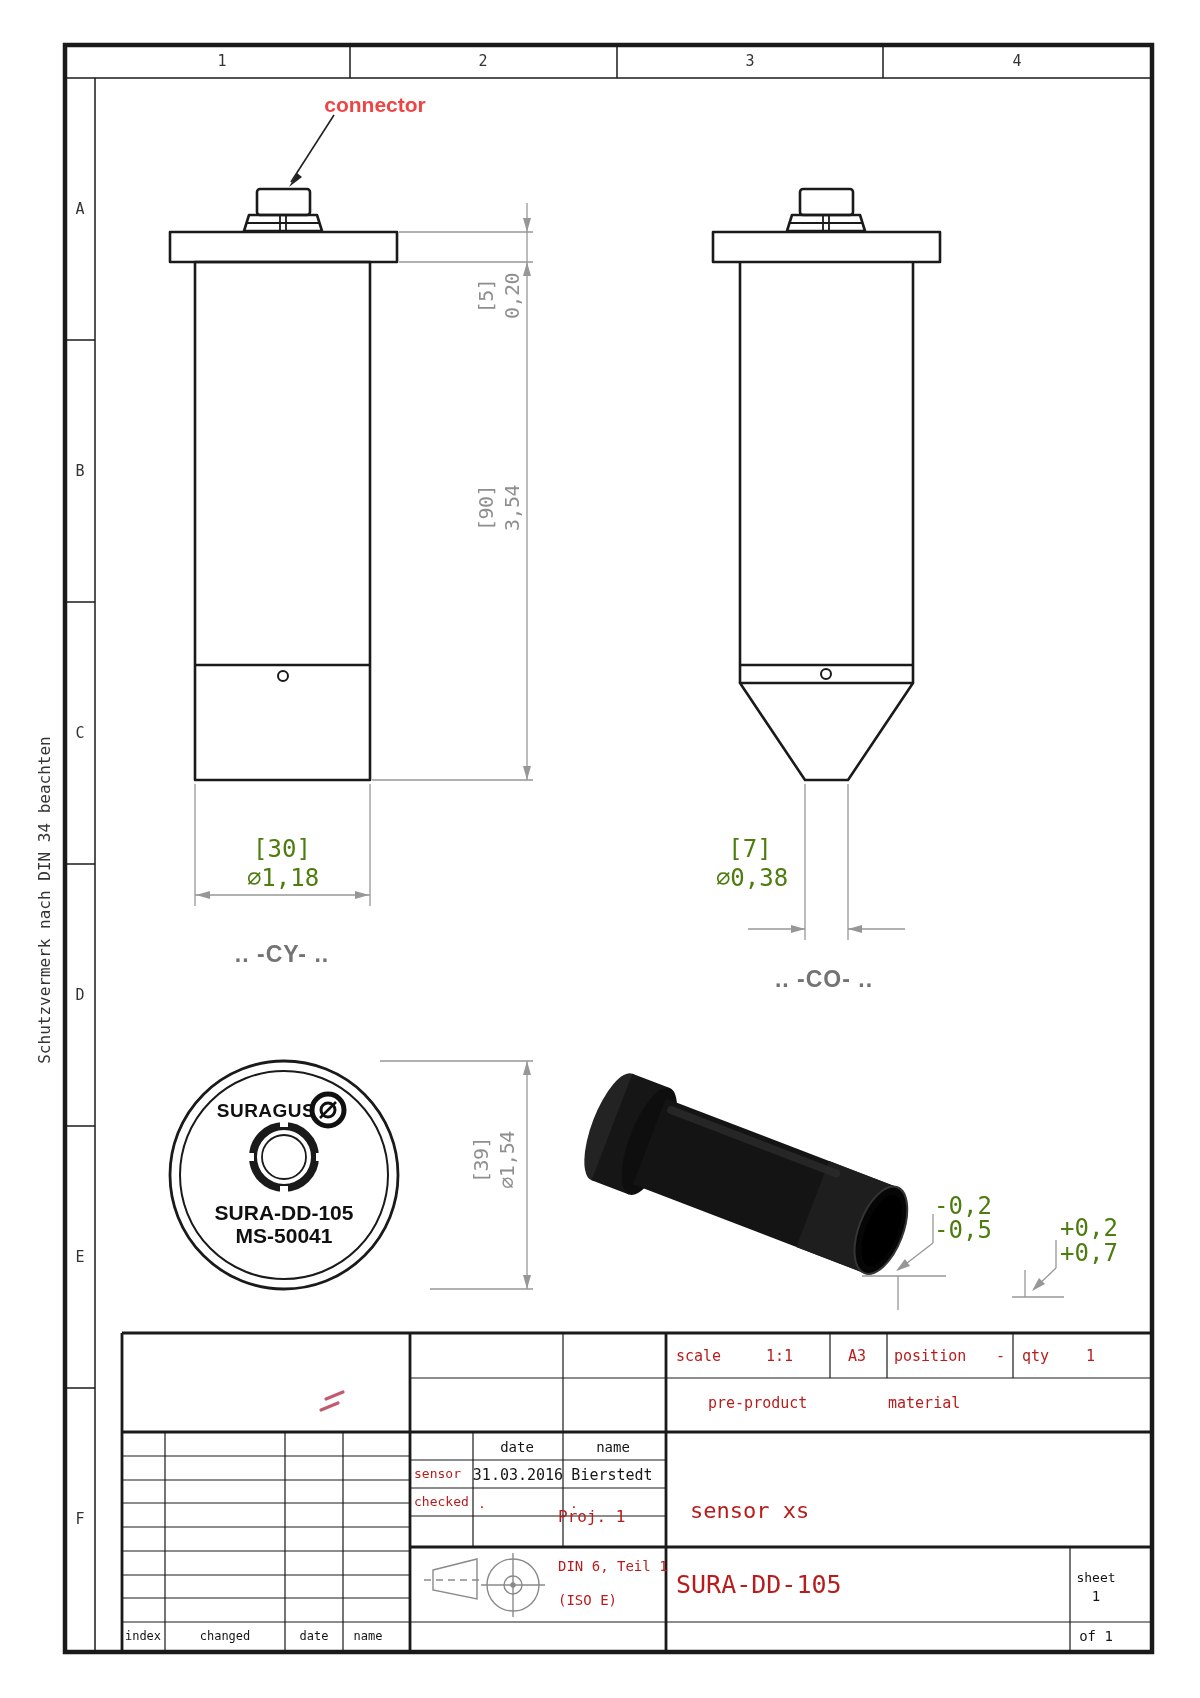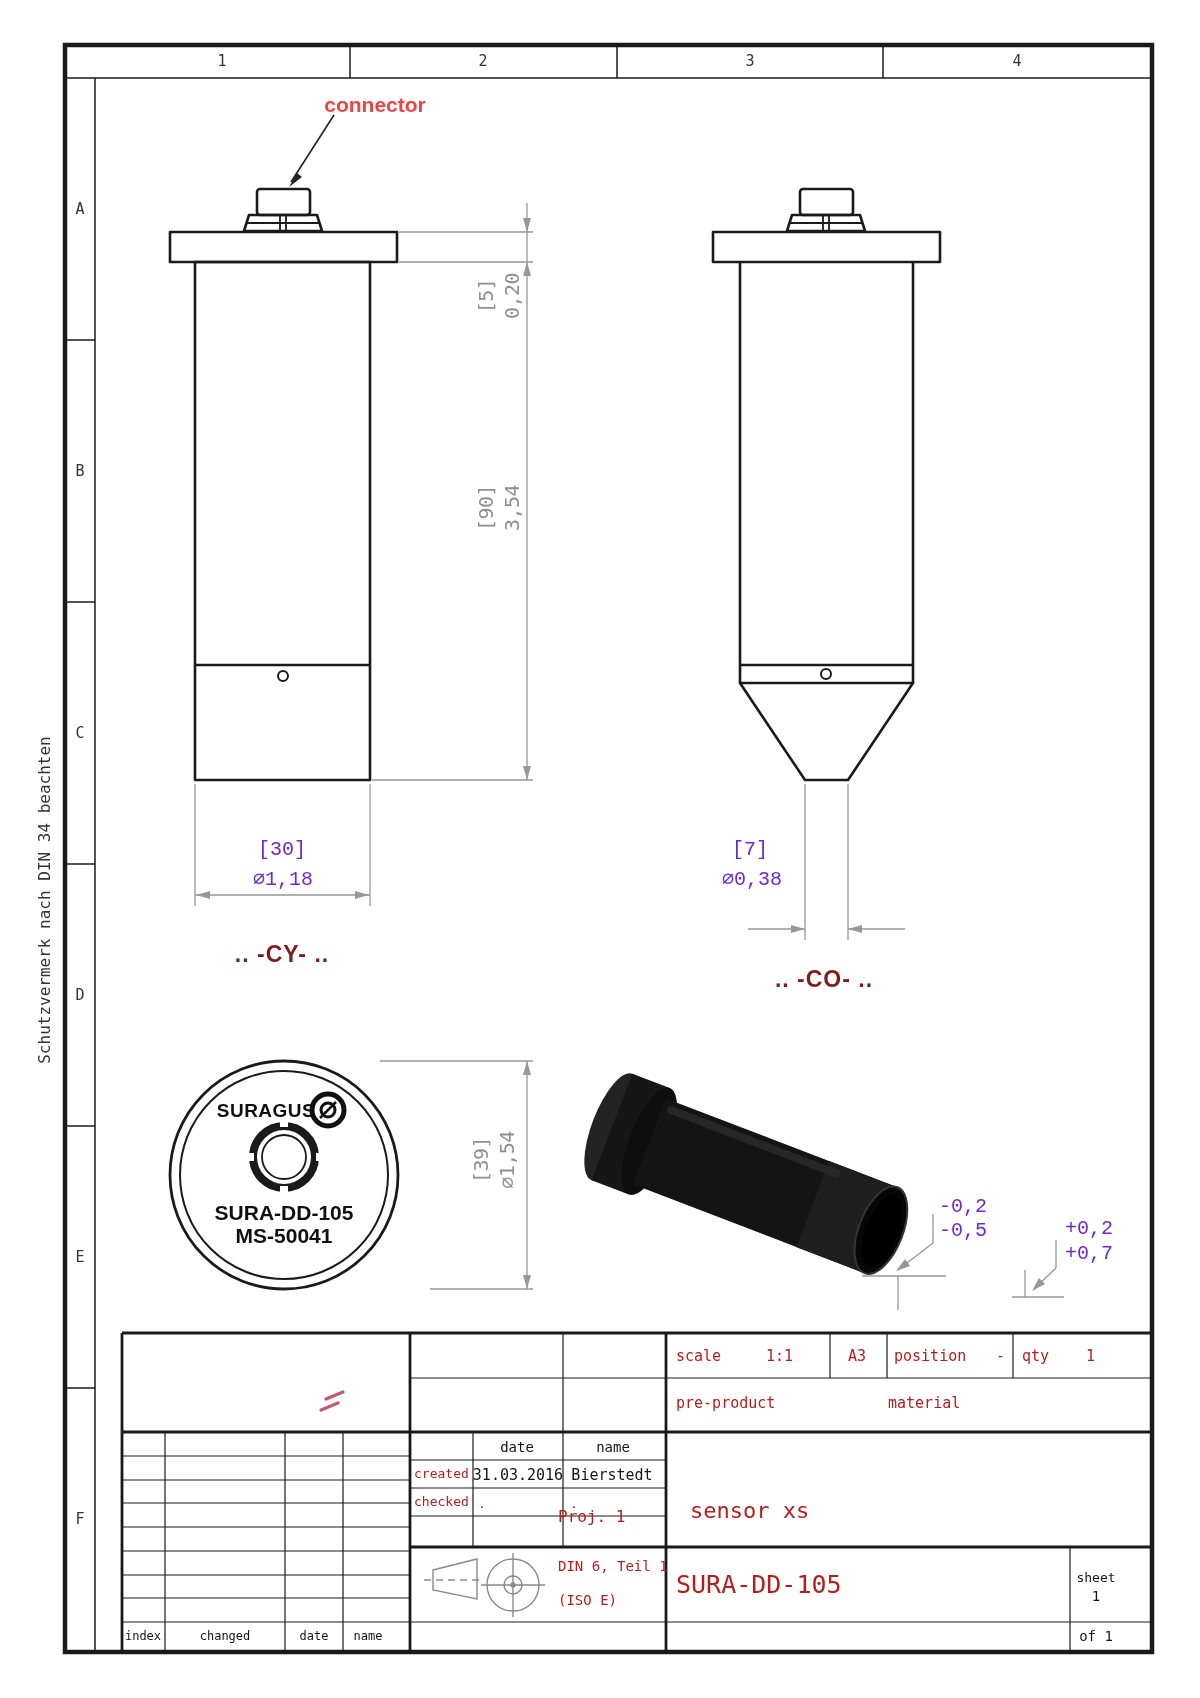--- a/index.html
+++ b/index.html
@@ -5,22 +5,22 @@
   html,body{margin:0;padding:0;background:#f2f2f2;}
   #sheet{position:relative;width:1200px;height:1698px;background:#ffffff;overflow:hidden;
          font-family:"Liberation Sans",sans-serif;}
   #cad{position:absolute;left:0;top:0;}
   .t{position:absolute;white-space:nowrap;}
   .mono{font-family:"DejaVu Sans Mono","Liberation Mono",monospace;}
   .c{transform:translate(-50%,-50%);}
   .rot{transform:translate(-50%,-50%) rotate(-90deg);text-align:center;}
   .grid-lbl{font-size:15px;color:#333;}
   .dim{color:#8f8f8f;font-size:20px;line-height:26px;letter-spacing:-0.5px;}
-  .dim-sm{color:#6d28d9;font-size:20px;font-family:Liberation Mono, monospace;}
-  .viewlbl{font-weight:bold;color:#7f1d1d;font-size:23px;letter-spacing:1px;}
+  .dim-sm{color:#4d7c0f;font-size:24px;}
+  .viewlbl{font-weight:bold;color:#737373;font-size:23px;letter-spacing:1px;}
   .facetxt{font-weight:bold;color:#101010;}
   .tb{color:#b91c1c;font-size:15px;}
   .tbc{color:#151515;font-size:14px;transform:translate(-50%,-50%);}
   .note{font-size:16px;color:#333;}
 </style>
 </head>
 <body>
 
 <div id="sheet">
 
@@ -239,26 +239,26 @@
   <div class="t c mono dim-sm" style="left:1089px;top:1228px">+0,2</div>
   <div class="t c mono dim-sm" style="left:1089px;top:1253px">+0,7</div>
 
   <div class="t mono tb" style="left:676px;top:1347px">scale</div>
   <div class="t mono tb" style="left:766px;top:1347px">1:1</div>
   <div class="t mono tb" style="left:848px;top:1347px">A3</div>
   <div class="t mono tb" style="left:894px;top:1347px">position</div>
   <div class="t mono tb" style="left:996px;top:1347px">-</div>
   <div class="t mono tb" style="left:1022px;top:1347px">qty</div>
   <div class="t mono tb" style="left:1086px;top:1347px">1</div>
-  <div class="t mono tb" style="left:676px;top:1394px">pre-product</div>
+  <div class="t mono tb" style="left:708px;top:1394px">pre-product</div>
   <div class="t mono tb" style="left:888px;top:1394px">material</div>
 
   <div class="t mono tbc" style="left:517px;top:1447px">date</div>
   <div class="t mono tbc" style="left:613px;top:1447px">name</div>
-  <div class="t mono tb" style="left:414px;top:1466px;font-size:13px">created</div>
+  <div class="t mono tb" style="left:414px;top:1466px;font-size:13px">sensor</div>
   <div class="t mono tbc" style="left:518px;top:1475px;font-size:15px">31.03.2016</div>
   <div class="t mono tbc" style="left:612px;top:1475px;font-size:15px">Bierstedt</div>
   <div class="t mono tb" style="left:414px;top:1494px;font-size:13px">checked</div>
   <div class="t mono tb" style="left:478px;top:1496px;font-size:13px">.</div>
   <div class="t mono tb" style="left:570px;top:1496px;font-size:13px">.</div>
 
   <div class="t mono tb" style="left:558px;top:1558px;font-size:14px">DIN 6, Teil 1</div>
   <div class="t mono tb" style="left:558px;top:1507px;font-size:16px">Proj. 1</div>
   <div class="t mono tb" style="left:558px;top:1592px;font-size:14px">(ISO E)</div>
 

